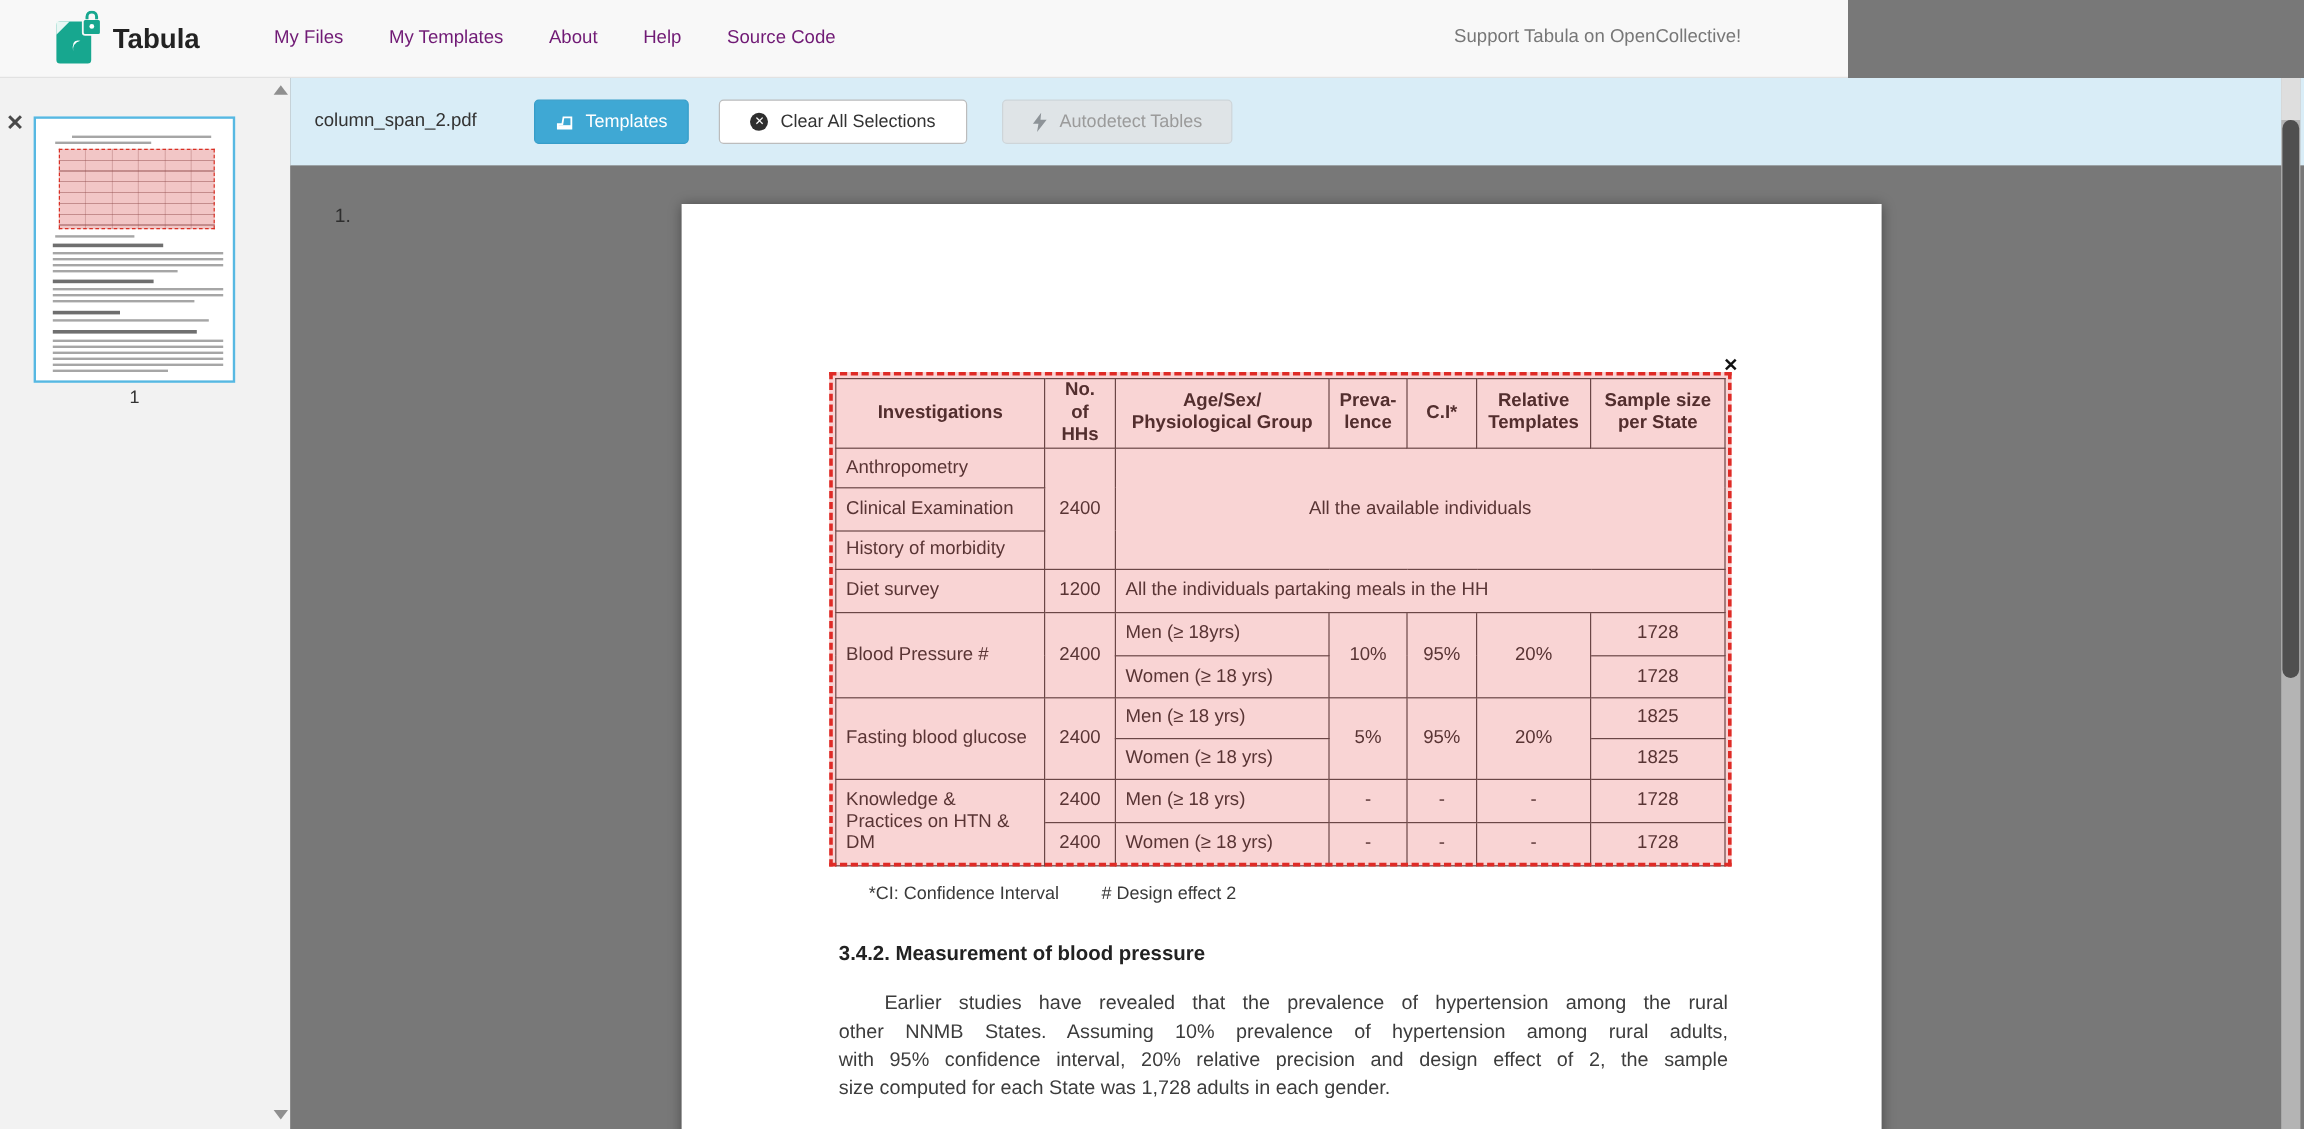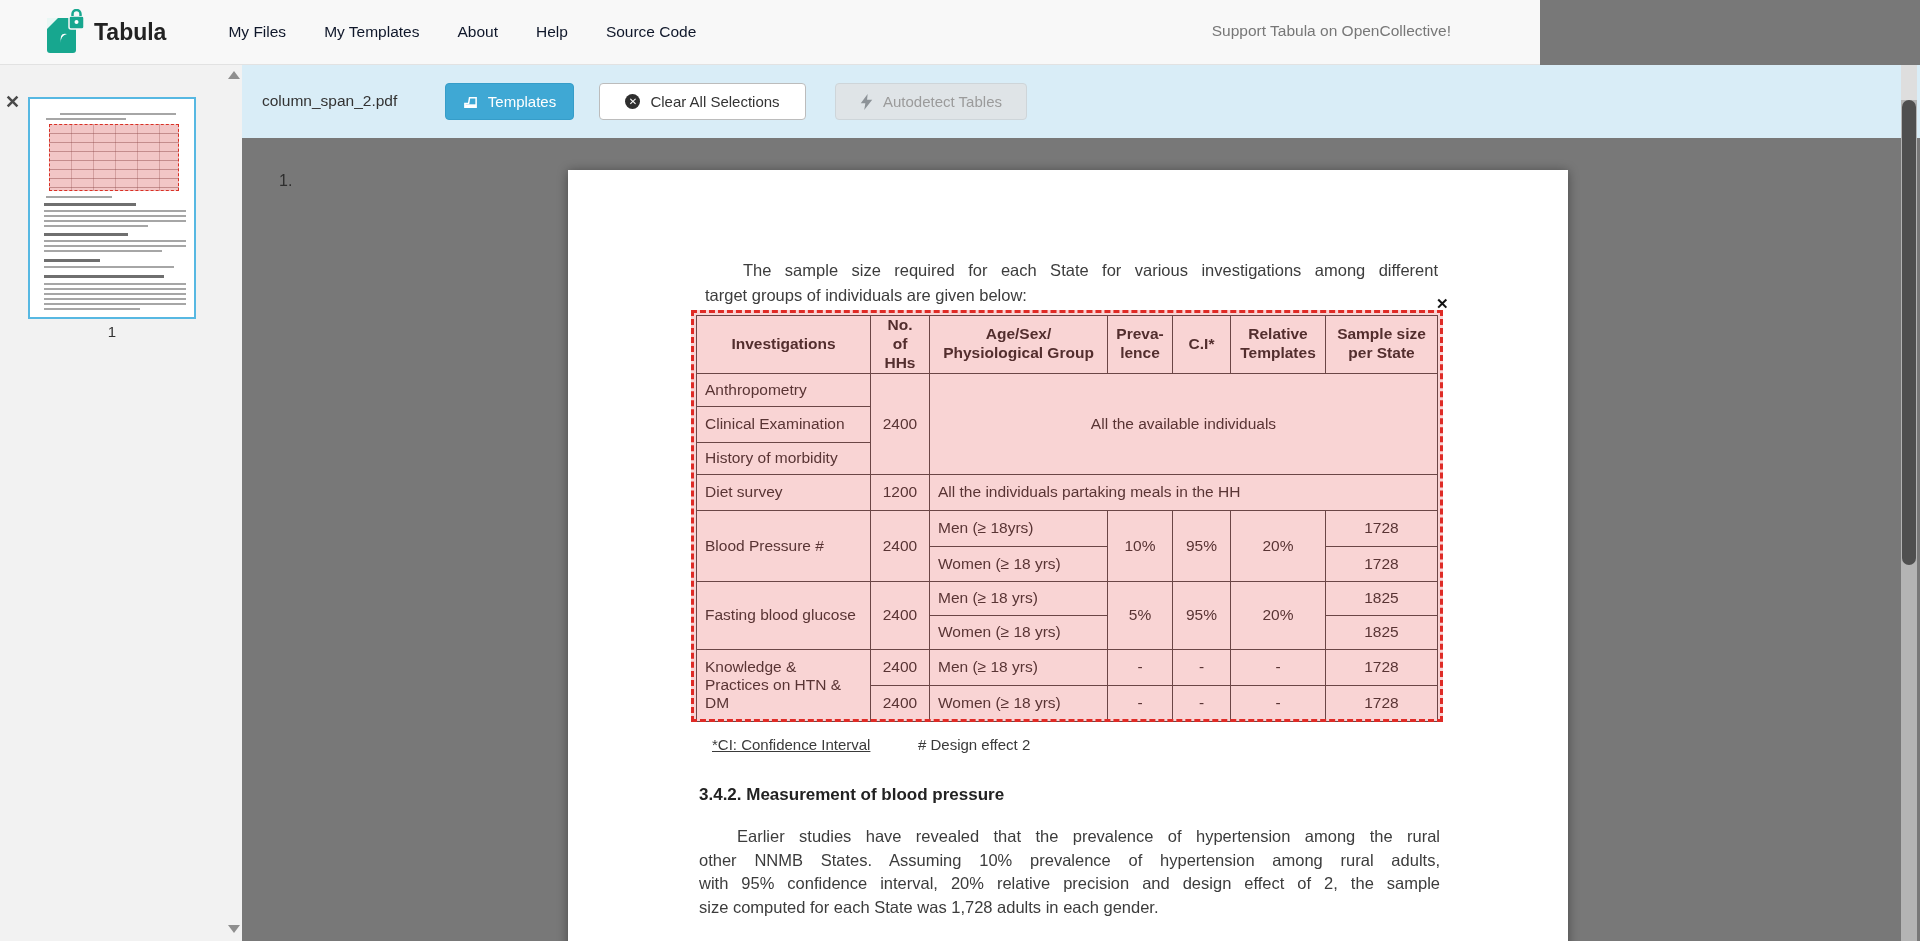--- a/index.html
+++ b/index.html
@@ -5,21 +5,21 @@
   html,body{margin:0;padding:0;}
   body{width:1920px;height:941px;overflow:hidden;position:relative;
        font-family:"Liberation Sans", sans-serif;background:#787878;}
 
   
   .nav{position:absolute;left:0;top:0;width:1540px;height:65px;background:#f8f8f8;
        border-bottom:1px solid #e2e2e2;box-sizing:border-box;display:flex;align-items:center;}
   .brand-logo{margin-left:46px;width:40px;height:46px;flex:0 0 auto;}
   .brand-text{font-size:23px;font-weight:bold;color:#222;margin-left:8px;}
   .nav-links{display:flex;margin-left:62px;gap:38px;}
-  .nav-link{font-size:15.5px;color:#0f172a;cursor:pointer;}
+  .nav-link{font-size:15.5px;color:#701a75;cursor:pointer;}
   .nav-support{position:absolute;right:89px;top:22px;font-size:15.5px;color:#777;cursor:pointer;}
 
   
   .toolbar{position:absolute;left:242px;top:65px;width:1678px;height:73px;background:#d9edf7;}
   .toolbar .filename{position:absolute;left:20px;top:27px;font-size:15.5px;color:#333;}
   .btn{position:absolute;top:18px;height:37px;box-sizing:border-box;border-radius:4px;
        display:flex;align-items:center;justify-content:center;gap:10px;font-size:15px;cursor:pointer;
        border:1px solid transparent;}
   .btn-templates{left:203px;width:129px;background:#3fa8d4;border-color:#369dc9;color:#fff;}
   .btn-clear{left:357px;width:207px;background:#ffffff;border-color:#bcbcbc;color:#333;}
@@ -56,21 +56,21 @@
             box-shadow:0 1px 10px rgba(0,0,0,.4);}
 
   
   .intro{position:absolute;left:137px;top:88px;width:733px;font-size:16.5px;color:#3c3c3c;
          line-height:25px;}
   .pline{text-align:justify;text-align-last:justify;white-space:nowrap;}
   .pline.first{text-indent:38px;}
   .pline.last{text-align-last:left;}
 
   .footnote{position:absolute;top:566px;font-size:15px;color:#3a3a3a;}
-  .fn-ci{left:144px;text-decoration:underline;} .fn-design{left:350px;}
+  .fn-ci{left:156px;} .fn-design{left:350px;}
   .section-heading{position:absolute;left:131px;top:615px;font-size:17px;font-weight:bold;color:#222;text-align:center;}
   .para2{position:absolute;left:131px;top:655px;width:741px;font-size:16.5px;color:#3c3c3c;
          line-height:23.5px;}
 
   
   table.pdftable{position:absolute;left:128px;top:145px;width:741px;border-collapse:collapse;
                  table-layout:fixed;font-size:15.5px;color:#333;}
   table.pdftable th,table.pdftable td{border:1px solid #4a4a4a;padding:0 8px;overflow:hidden;}
   table.pdftable th{font-weight:bold;color:#2b2b2b;text-align:center;line-height:1.22;}
   .preline{white-space:pre-line;}
@@ -167,24 +167,20 @@
     <span>Autodetect Tables</span>
   </div>
 
 </div>
 
 <div class="main">
   <div class="page-label">1.</div>
 
   <div class="pdf-page">
 
-    <div class="intro">
-      <div class="pline first">The sample size required for each State for various investigations among different</div>
-      <div class="pline last">target groups of individuals are given below:</div>
-    </div>
 
     <table class="pdftable">
       <colgroup>
         <col style="width:174px">
           <col style="width:59px">
           <col style="width:178px">
         <col style="width:65px">
           <col style="width:58px">
           <col style="width:95px">
           <col style="width:112px">

